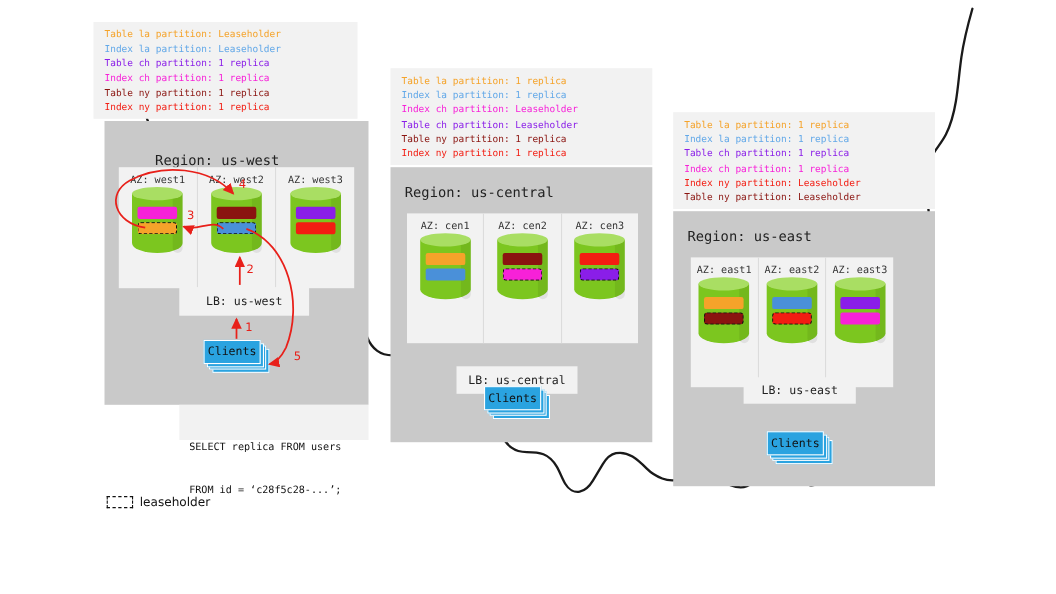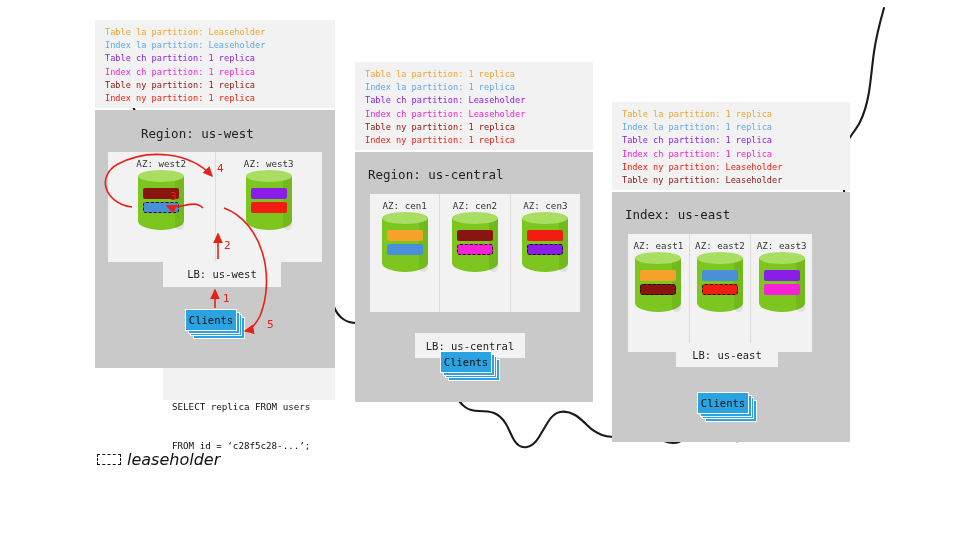--- a/index.html
+++ b/index.html
@@ -88,21 +88,21 @@
     padding:6px 9px;box-sizing:border-box;
     font-size:9.2px;line-height:13px;color:#111;white-space:pre;
   }
 
   
   .key{position:absolute;z-index:5;display:flex;align-items:center;gap:6px;}
   .key-swatch{
     width:24px;height:11px;border:1.6px dashed #111;box-sizing:border-box;
     background:transparent;
   }
-  .key-label{font-family:"DejaVu Sans","Liberation Sans",sans-serif;font-size:16px;color:#111;font-style:italic;}
+  .key-label{font-family:"DejaVu Sans","Liberation Sans",sans-serif;font-size:11px;color:#111;}
 
   
   #arrows{position:absolute;left:0;top:0;width:960px;height:540px;z-index:8;pointer-events:none;}
   .arr-num{
     position:absolute;z-index:9;color:#e8201a;font-size:10.5px;
     font-family:"DejaVu Sans","Liberation Sans",sans-serif;
   }
 </style>
 </head>
 <body>
@@ -188,33 +188,46 @@
              C144,164 143,159 143,154 C143,149 145,144 145,139
              C145,134 143,129 141,124 C139,119 136,114 134,109
              C132,104 131,98 132,93 C133,88 136,83 138,78
              C140,73 141,68 140,63 C139,58 136,54 134,49
              C132,44 131,39 132,34 C133,29 136,25 140,23
              C144,21 149,21 154,22" fill="none" stroke="#1a1a1a" stroke-width="2.1" stroke-linecap="round" stroke-linejoin="round"></path>
 
     <path d="M745,396 C748,404 751,412 752,420 C753,428 752,434 748,438" fill="none" stroke="#1a1a1a" stroke-width="2.1" stroke-linecap="round"></path>
   </svg>
 
-  <div class="legend-box" style="left:95px;top:20px;width:240px;height:88px;">
+  <div class="legend-box" style="left:85px;top:20px;width:240px;height:88px;">
     <div class="legend-line" style="color:#f5a32a;">Table la partition: Leaseholder</div>
     <div class="legend-line" style="color:#62a8e8;">Index la partition: Leaseholder</div>
     <div class="legend-line" style="color:#8a1ee8;">Table ch partition: 1 replica</div>
     <div class="legend-line" style="color:#f721d8;">Index ch partition: 1 replica</div>
     <div class="legend-line" style="color:#8a1410;">Table ny partition: 1 replica</div>
     <div class="legend-line" style="color:#f21d12;">Index ny partition: 1 replica</div>
   </div>
 
   <div class="region-box" style="left:95px;top:110px;width:240px;height:258px;">
-    <div class="region-title" style="left:13px;top:16px;padding-left:33px;">Region: us-west</div>
+    <div class="region-title" style="left:13px;top:28px;padding-left:33px;">Region: us-west</div>
 
     <div class="az-strip" style="left:13px;top:42px;width:214px;height:110px;">
+      <div class="az-cell">
+        <div class="az-label">AZ: west1</div>
+        <div class="cyl">
+          <div class="cyl-body">
+            <div class="cyl-shadow"></div>
+          </div>
+          <div class="cyl-top"></div>
+          <div class="bars">
+            <div class="bar" style="background:#f721d8;"></div>
+            <div class="bar lease" style="background:#f5a32a;"></div>
+          </div>
+        </div>
+      </div>
       <div class="az-cell">
         <div class="az-label">AZ: west2</div>
         <div class="cyl">
           <div class="cyl-body">
             <div class="cyl-shadow"></div>
           </div>
           <div class="cyl-top"></div>
           <div class="bars">
             <div class="bar" style="background:#8a1410;"></div>
             <div class="bar lease" style="background:#4a90d9;"></div>
@@ -247,22 +260,22 @@
   </div>
 
   <div class="sql-note" style="left:163px;top:368px;width:172px;height:32px;">
     <div>SELECT replica FROM users</div>
     <div>FROM id = ‘c28f5c28-...’;</div>
   </div>
 
   <div class="legend-box" style="left:355px;top:62px;width:238px;height:88px;">
     <div class="legend-line" style="color:#f5a32a;">Table la partition: 1 replica</div>
     <div class="legend-line" style="color:#62a8e8;">Index la partition: 1 replica</div>
+    <div class="legend-line" style="color:#f721d8;">Index ch partition: Leaseholder</div>
     <div class="legend-line" style="color:#8a1ee8;">Table ch partition: Leaseholder</div>
-    <div class="legend-line" style="color:#f721d8;">Index ch partition: Leaseholder</div>
     <div class="legend-line" style="color:#8a1410;">Table ny partition: 1 replica</div>
     <div class="legend-line" style="color:#f21d12;">Index ny partition: 1 replica</div>
   </div>
 
   <div class="region-box" style="left:355px;top:152px;width:238px;height:250px;">
     <div class="region-title" style="left:13px;top:15px;">Region: us-central</div>
 
     <div class="az-strip" style="left:15px;top:42px;width:210px;height:118px;">
       <div class="az-cell">
         <div class="az-label">AZ: cen1</div>
@@ -318,21 +331,21 @@
   <div class="legend-box" style="left:612px;top:102px;width:238px;height:88px;">
     <div class="legend-line" style="color:#f5a32a;">Table la partition: 1 replica</div>
     <div class="legend-line" style="color:#62a8e8;">Index la partition: 1 replica</div>
     <div class="legend-line" style="color:#8a1ee8;">Table ch partition: 1 replica</div>
     <div class="legend-line" style="color:#f721d8;">Index ch partition: 1 replica</div>
     <div class="legend-line" style="color:#f21d12;">Index ny partition: Leaseholder</div>
     <div class="legend-line" style="color:#8a1410;">Table ny partition: Leaseholder</div>
   </div>
 
   <div class="region-box" style="left:612px;top:192px;width:238px;height:250px;">
-    <div class="region-title" style="left:13px;top:15px;">Index: us-east</div>
+    <div class="region-title" style="left:13px;top:15px;">Region: us-east</div>
 
     <div class="az-strip" style="left:16px;top:42px;width:184px;height:118px;">
       <div class="az-cell">
         <div class="az-label">AZ: east1</div>
         <div class="cyl">
           <div class="cyl-body">
             <div class="cyl-shadow"></div>
           </div>
           <div class="cyl-top"></div>
           <div class="bars">

